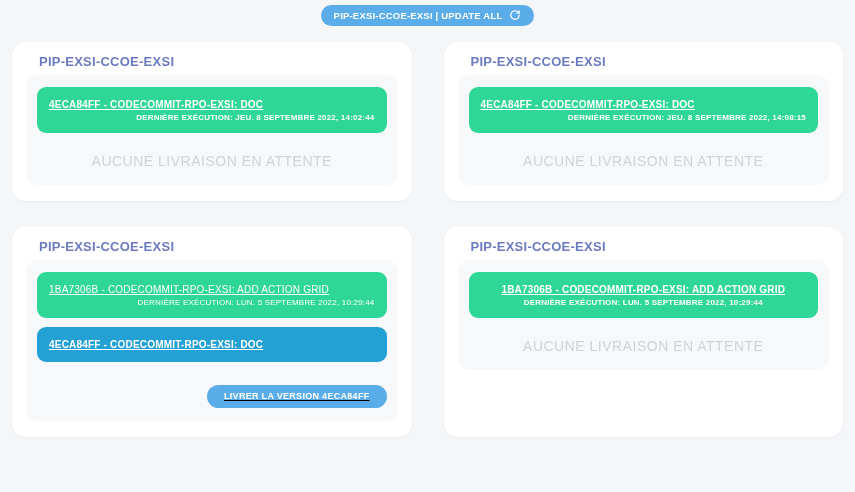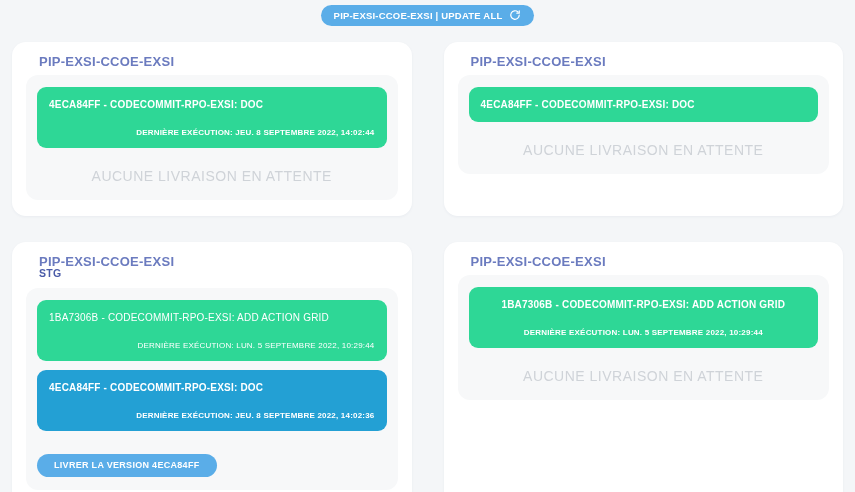--- a/index.html
+++ b/index.html
@@ -95,27 +95,28 @@
   }
   .deploy-box:last-child { margin-bottom: 0; }
   .deploy-box.green { background: #2ed796; }
   .deploy-box.blue  { background: #23a0d4; }
 
   .deploy-title {
     font-size: 10px;
     font-weight: bold;
     letter-spacing: 0.2px;
     line-height: 14px;
+    text-decoration: underline;
   }
   .deploy-exec {
     font-size: 8px;
     font-weight: bold;
     letter-spacing: 0.2px;
     text-align: right;
-    margin-top: 15px;
+    margin-top: 0;
     line-height: 11px;
   }
   
   .deploy-box.light .deploy-title,
   .deploy-box.light .deploy-exec { font-weight: normal; }
   
   .deploy-box.centered .deploy-title { text-align: center; }
   .deploy-box.centered .deploy-exec  { text-align: center; }
 
   
@@ -123,22 +124,23 @@
     text-align: center;
     font-size: 14px;
     color: #cfd3d8;
     letter-spacing: 0.5px;
     padding: 11px 0 3px 0;
   }
 
   
   .deliver-row {
     display: flex;
-    justify-content: flex-start;
+    justify-content: flex-end;
     padding-top: 14px;
+    text-decoration: underline;
   }
   .deliver-btn {
     background: #5aade8;
     color: #ffffff;
     border: none;
     border-radius: 13px;
     padding: 6px 17px 7px 17px;
     font-size: 9px;
     font-weight: bold;
     letter-spacing: 0.3px;
@@ -177,38 +179,37 @@
     </div>
   </div>
 
   <div class="env-card">
     <div class="env-header">
       <div class="env-project">PIP-EXSI-CCOE-EXSI</div>
     </div>
     <div class="env-panel">
       <div class="deploy-box green">
         <div class="deploy-title">4ECA84FF - CODECOMMIT-RPO-EXSI: DOC</div>
+        <div class="deploy-exec">DERNIÈRE EXÉCUTION: JEU. 8 SEPTEMBRE 2022, 14:08:15</div>
       </div>
       <div class="empty-state">AUCUNE LIVRAISON EN ATTENTE</div>
     </div>
   </div>
 
   <div class="env-card">
     <div class="env-header">
       <div class="env-project">PIP-EXSI-CCOE-EXSI</div>
-      <div class="env-name">STG</div>
     </div>
     <div class="env-panel">
       <div class="deploy-box green light">
         <div class="deploy-title">1BA7306B - CODECOMMIT-RPO-EXSI: ADD ACTION GRID</div>
         <div class="deploy-exec">DERNIÈRE EXÉCUTION: LUN. 5 SEPTEMBRE 2022, 10:29:44</div>
       </div>
       <div class="deploy-box blue">
         <div class="deploy-title">4ECA84FF - CODECOMMIT-RPO-EXSI: DOC</div>
-        <div class="deploy-exec">DERNIÈRE EXÉCUTION: JEU. 8 SEPTEMBRE 2022, 14:02:36</div>
       </div>
       <div class="deliver-row">
         <button class="deliver-btn">LIVRER LA VERSION 4ECA84FF</button>
       </div>
     </div>
   </div>
 
   <div class="env-card">
     <div class="env-header">
       <div class="env-project">PIP-EXSI-CCOE-EXSI</div>

